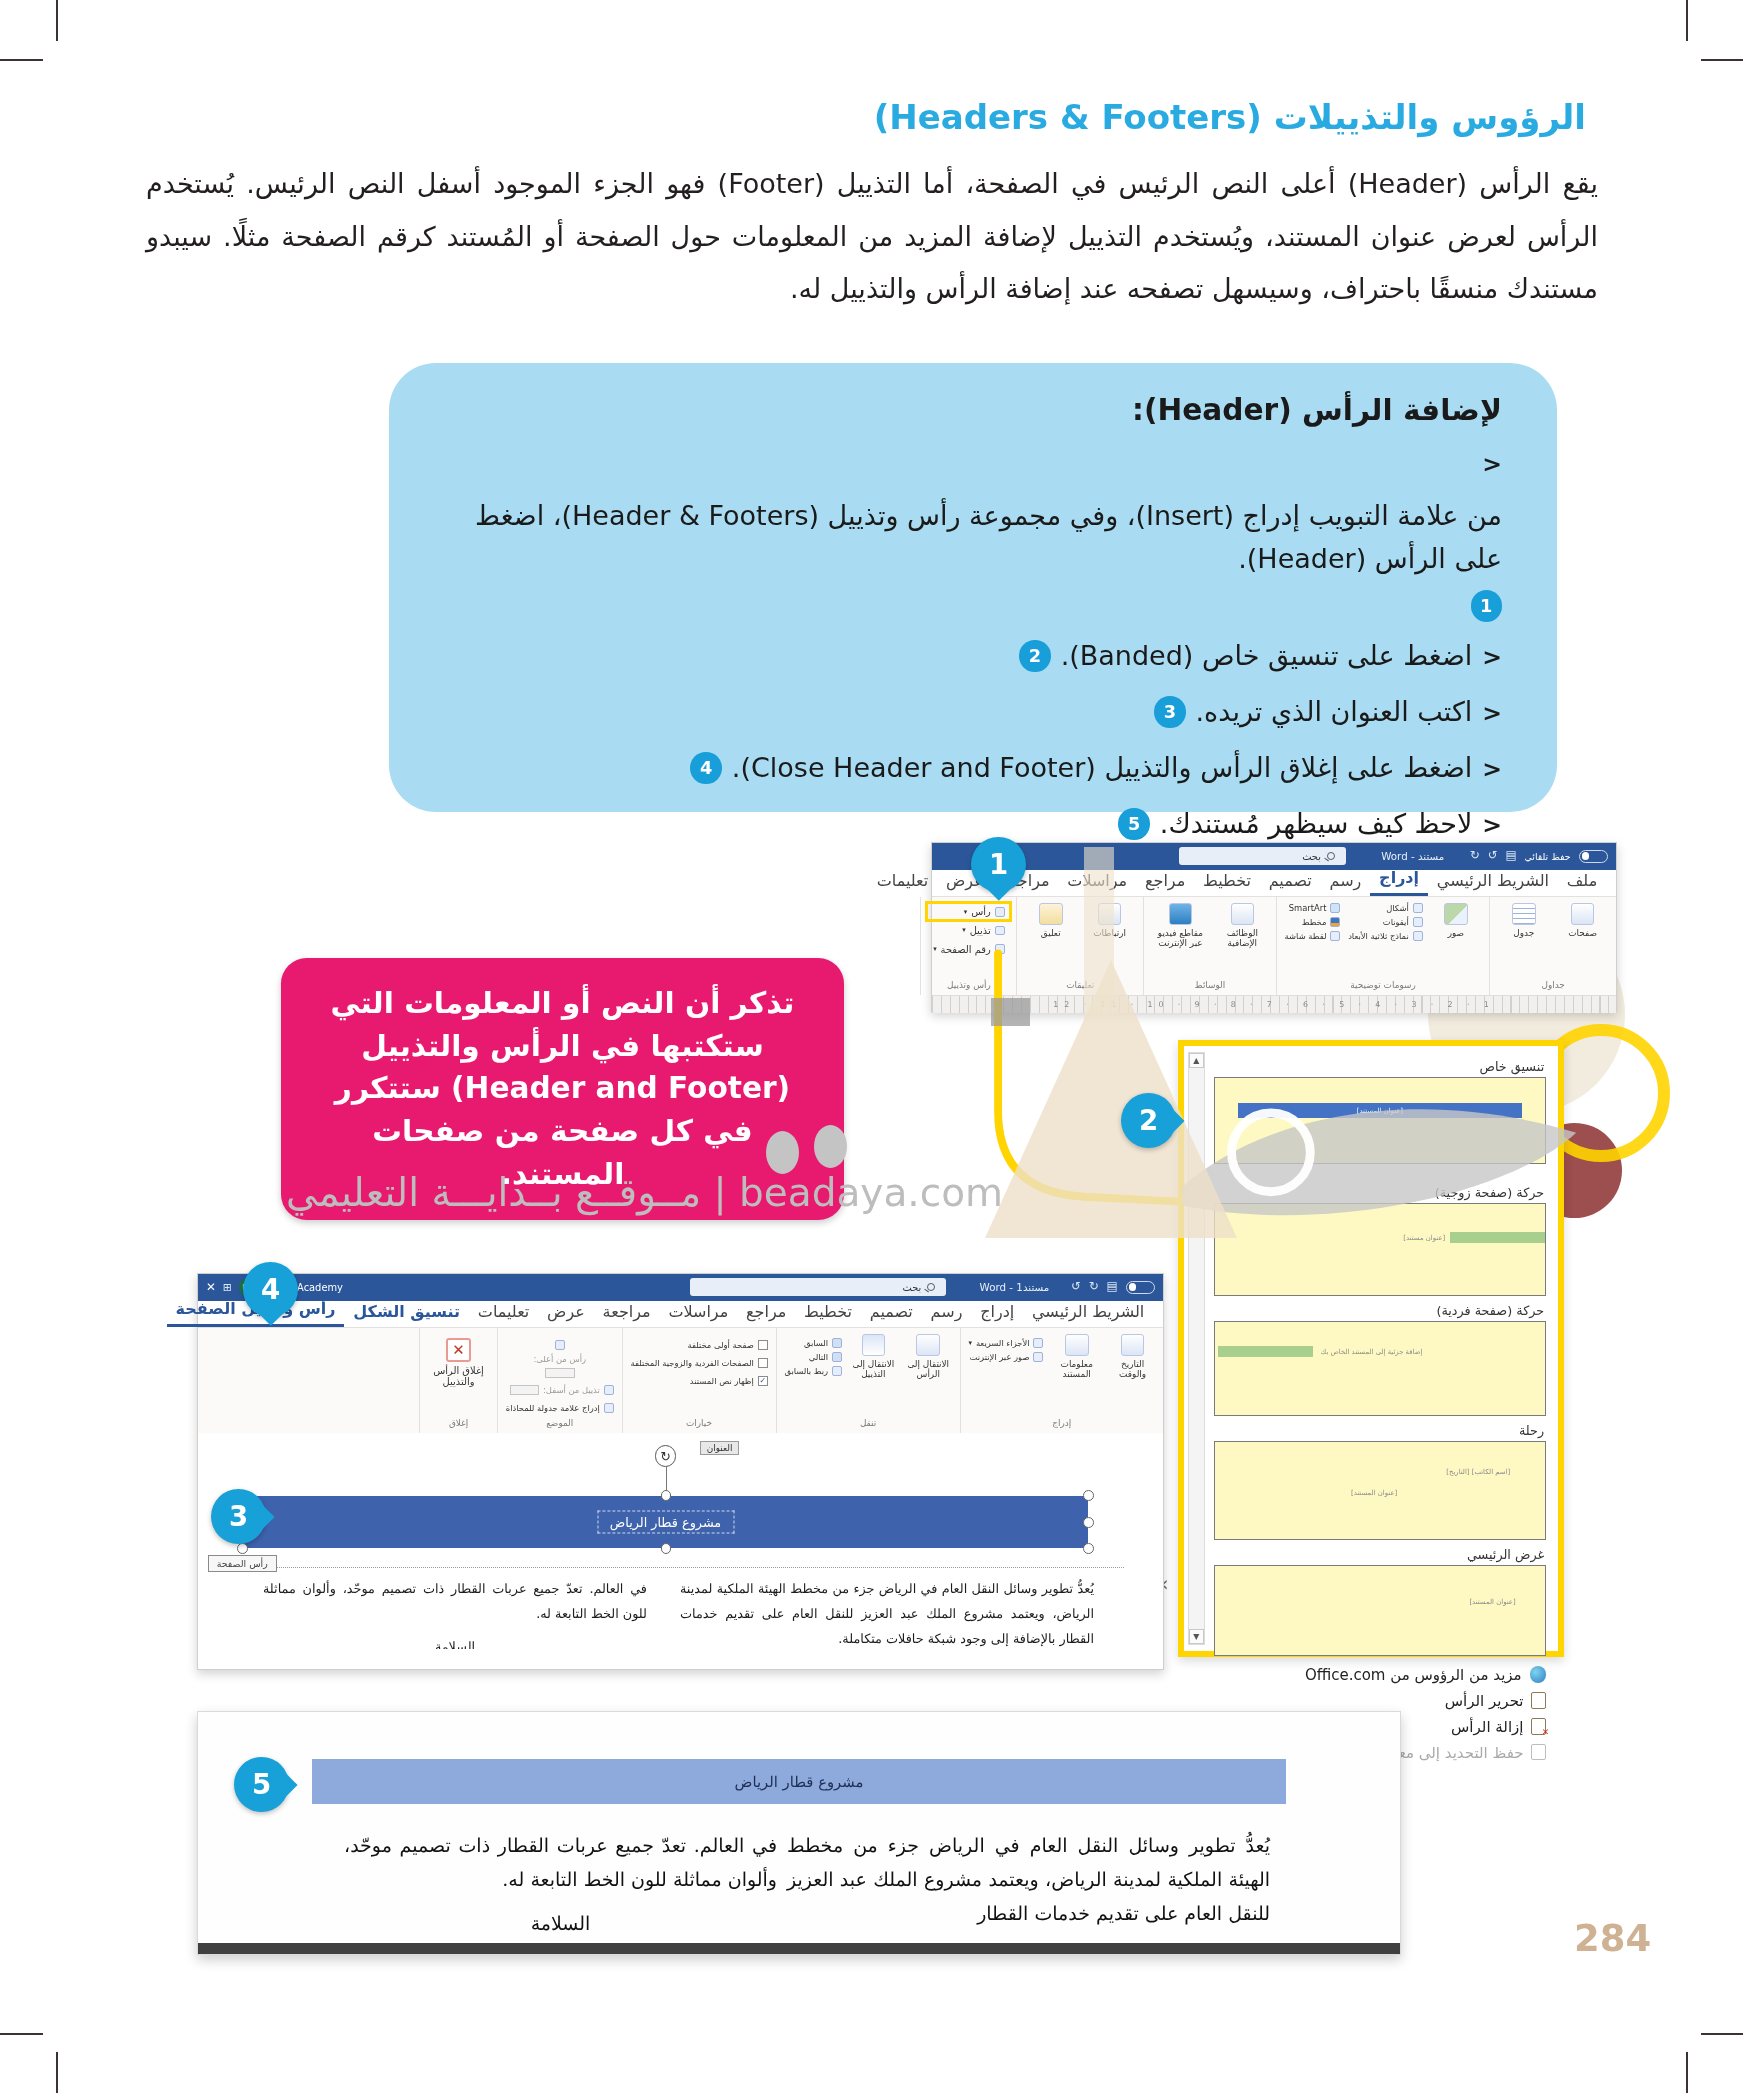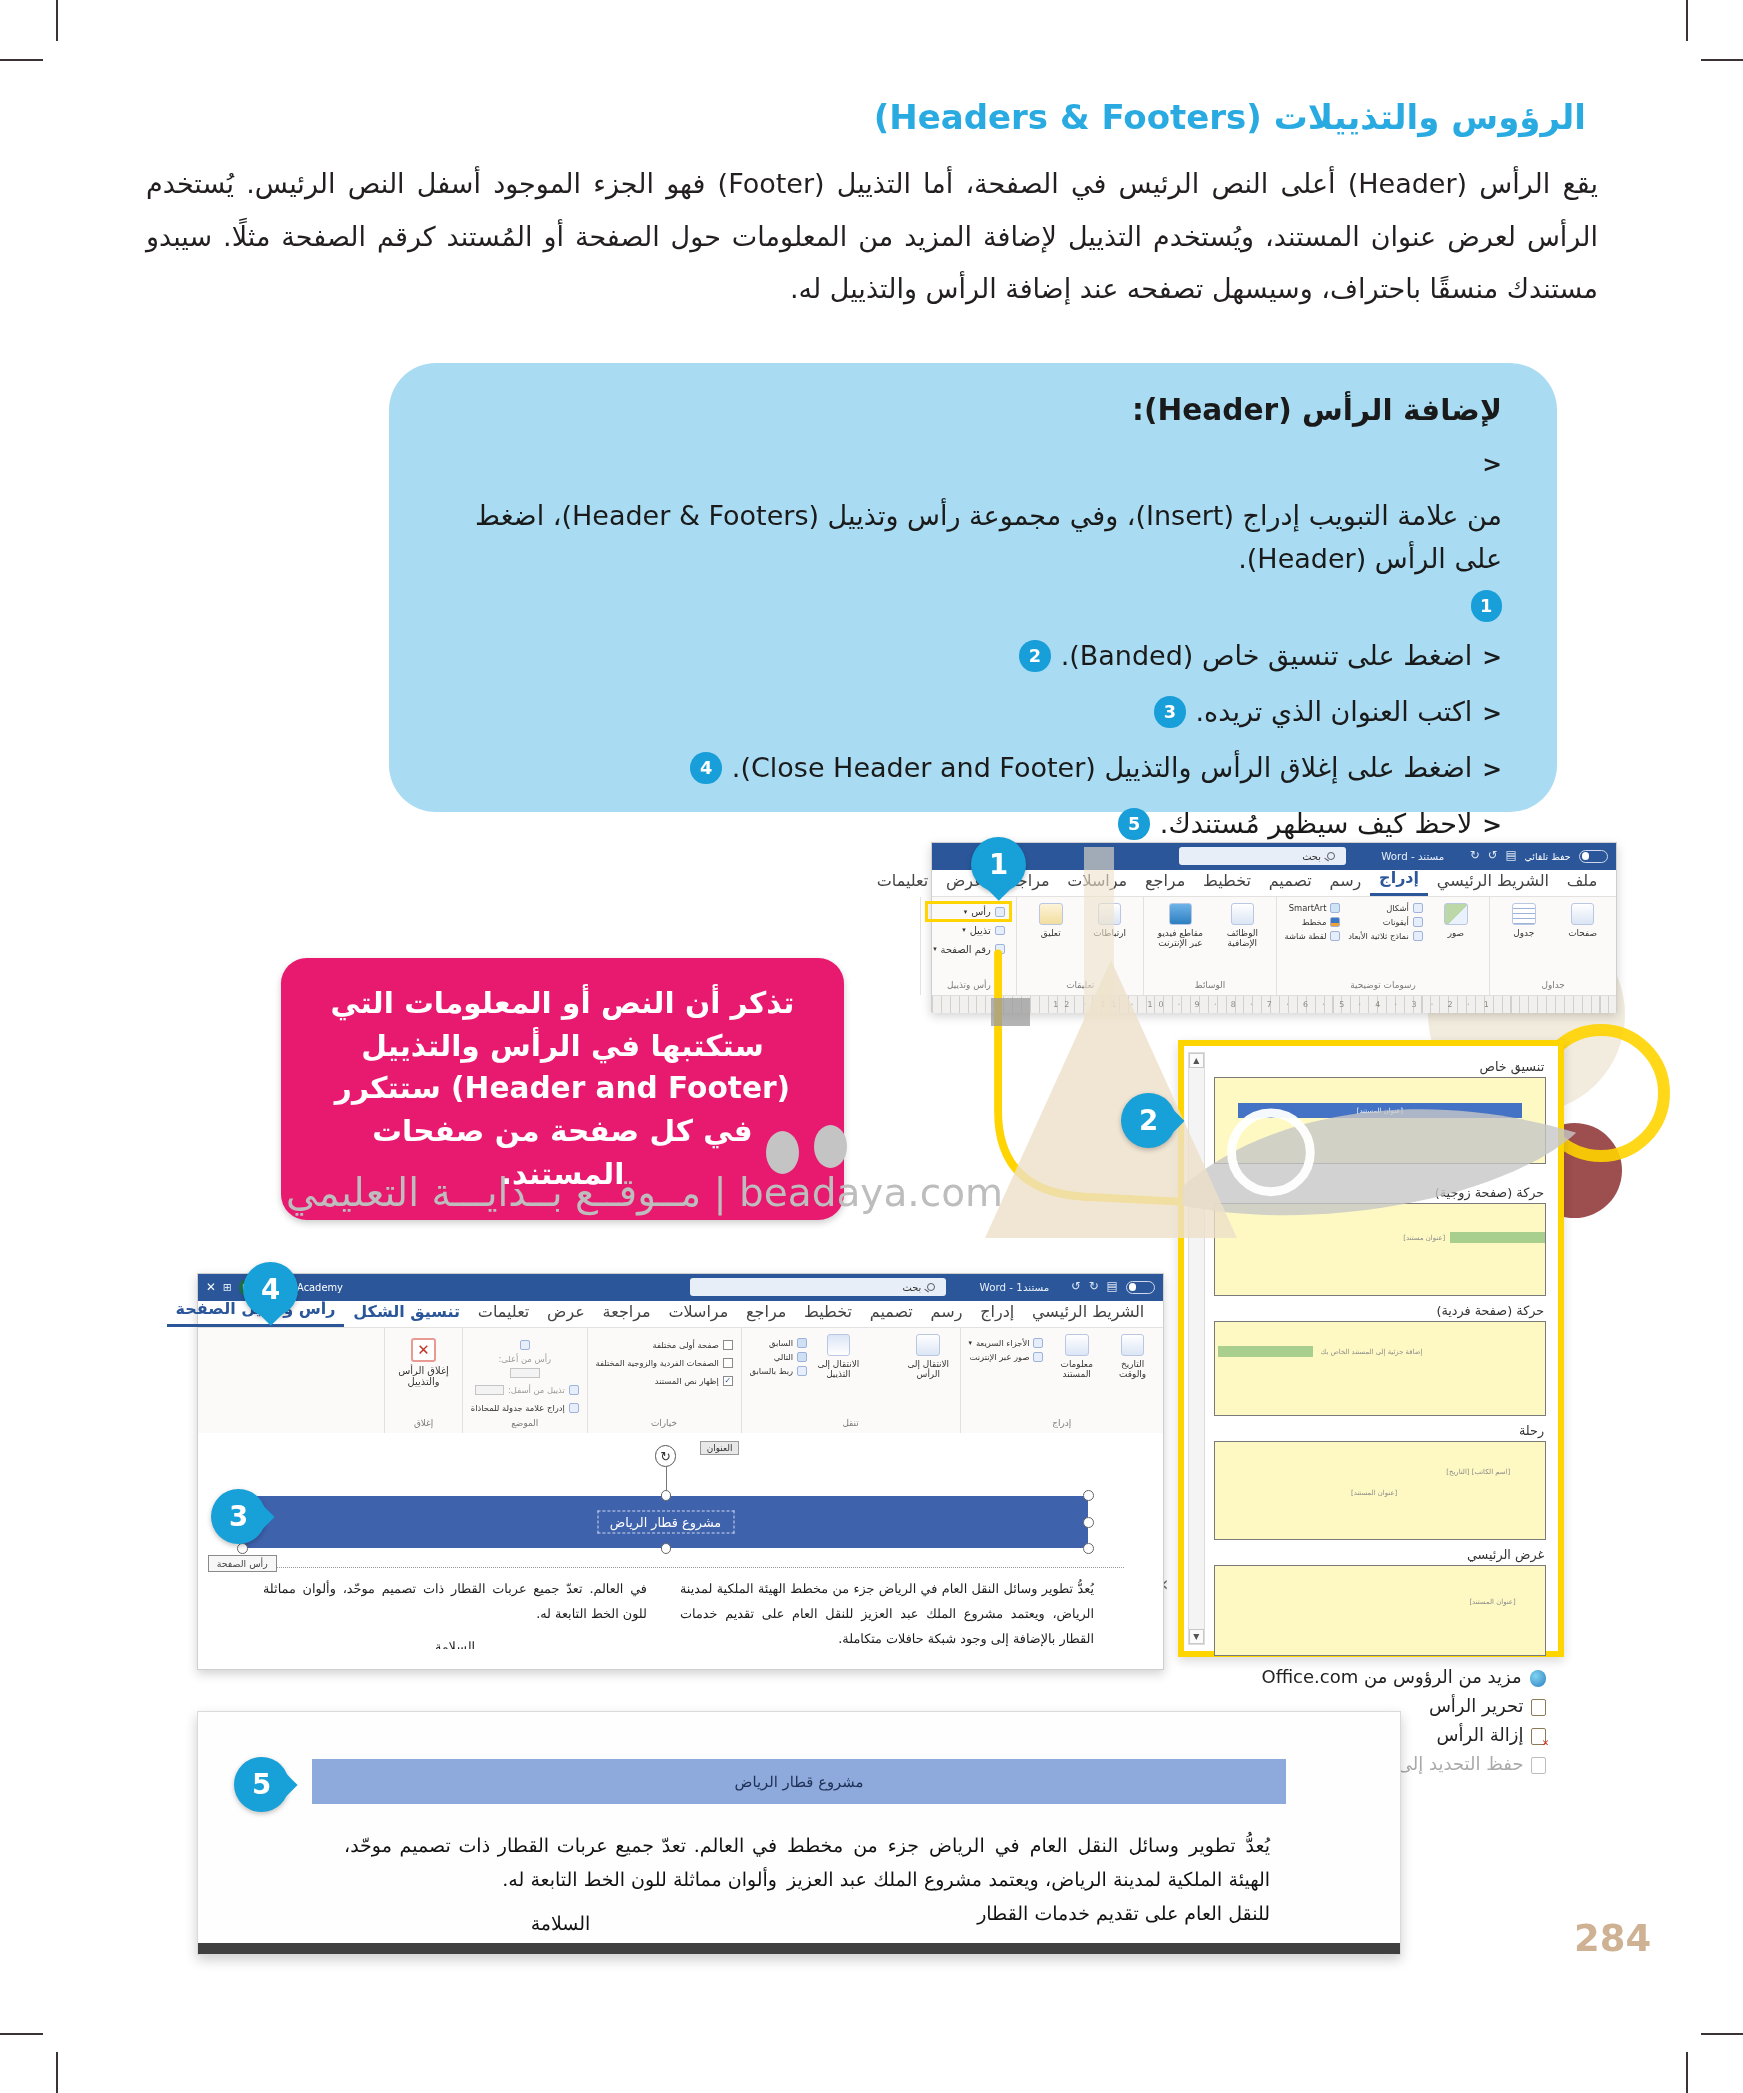--- a/index.html
+++ b/index.html
@@ -117,21 +117,21 @@
   .gallery { position:absolute; left:1178px; top:1040px; width:386px; height:617px;
              border:6.9px solid #ffd500; background:#fff; z-index:2; direction:rtl;
              padding:5.9px 11.8px 5.9px 29.6px; box-shadow:0 3.9px 9.9px rgba(0,0,0,.15); }
   .gal-label { font-size:12.8px; color:#333; margin:6.9px 2px 3px; }
   .gal-box { border:1.5px solid #7a7a7a; background:#fef9c3; position:relative; }
   .gal-band { position:absolute; left:7%; right:7%; top:25.6px; height:14.8px; background:#4472c4;
               color:#fff; font-size:6.9px; display:flex; align-items:center; justify-content:center; }
   .gal-green { position:absolute; height:10.8px; width:95px; background:#a8cf8e; }
   .tinytxt { position:absolute; font-size:6.9px; color:#8a8a8a; white-space:nowrap; }
   .gal-menu { margin-top:9.9px; display:flex; flex-direction:column; gap:7.9px; }
-  .gal-mi { display:flex; direction:rtl; align-items:flex-end; gap:7.9px; font-size:18px; color:#222; }
+  .gal-mi { display:flex; direction:rtl; align-items:flex-start; gap:7.9px; font-size:15px; color:#222; }
   .gal-mi.disabled { color:#a9a9a9; }
   .mi-ic { width:14.8px; height:16.7px; border:1.5px solid #8c7a55; border-radius:2px; position:relative;
            flex:0 0 auto; background:#fff; }
   .mi-ic.globe { border:none; width:16.7px; height:16.7px; border-radius:50%;
                  background:radial-gradient(circle at 35% 35%, #7fd3f0, #2d7fc1); }
   .mi-ic.remove::after { content:"\2715"; position:absolute; color:#d02b20; font-size:8.9px;
                          right:-3.9px; bottom:-3.9px; font-weight:bold; }
   .gal-scroll { position:absolute; left:3.9px; top:5.9px; bottom:5.9px; width:16.7px; background:#f4f4f4;
                 border:1px solid #dcdcdc; display:flex; flex-direction:column;
                 justify-content:space-between; align-items:center; }
@@ -456,21 +456,21 @@
               <span class="dot"></span>
               <span>صور عبر الإنترنت</span>
             </div>
         </div>
       </div>
       <div class="glabel" style="visibility:hidden;">إغلاق</div>
       <div class="glabel" style="margin-top:-13.8px;">إدراج</div>
     </div>
     <div class="rgroup">
       <div class="gbody">
-        <div class="bigbtn" style="width:47px;margin-left:35px;">
+        <div class="bigbtn" style="width:47px;">
             <span class="bicon"></span>
             <span>الانتقال إلى الرأس</span>
           </div>
         <div class="bigbtn" style="width:47px;">
             <span class="bicon" style="background:linear-gradient(#dbe5f5,#fff);"></span>
             <span>الانتقال إلى التذييل</span>
           </div>
         <div class="smallcol" style="padding-top:3.9px;">
           <div class="smallrow">
               <span class="dot" style="background:#cfe0f5;"></span>

